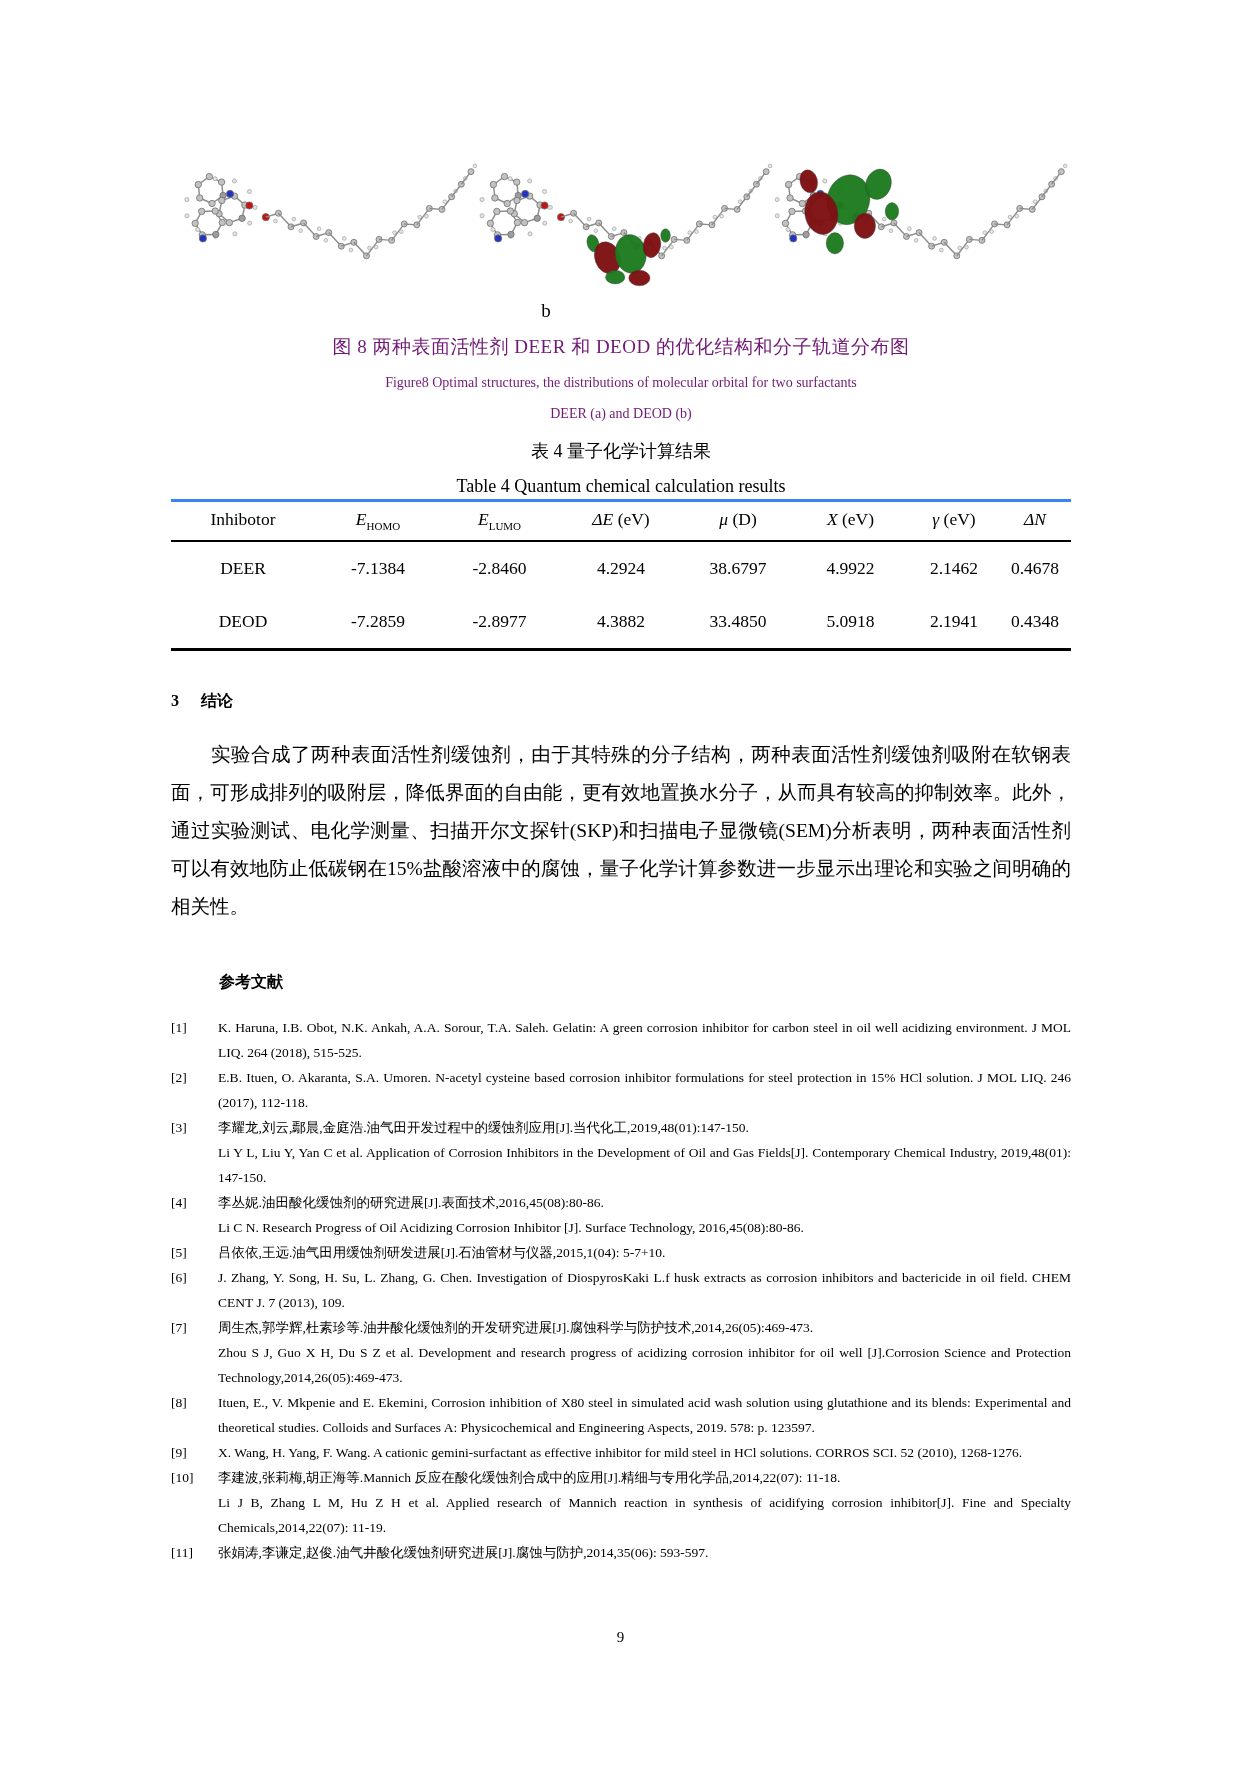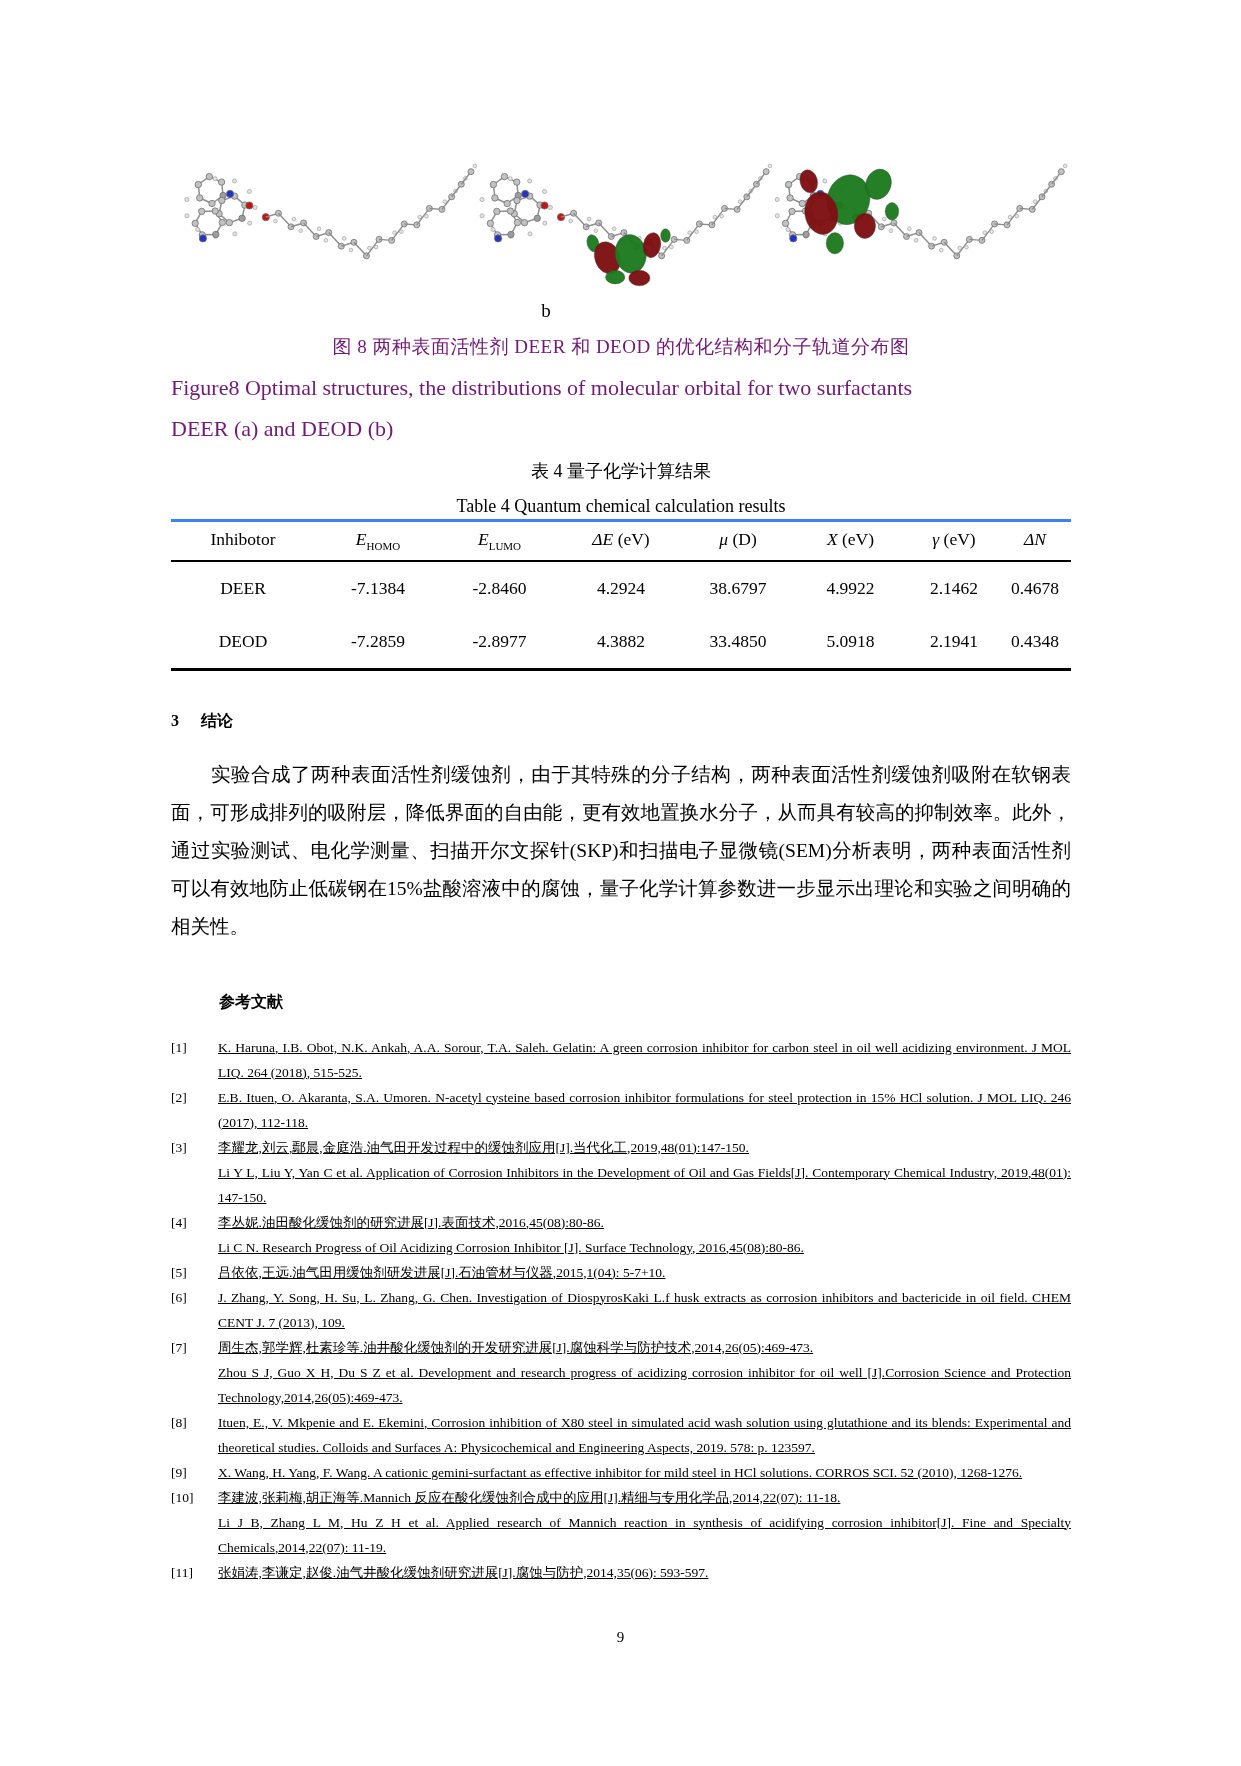--- a/index.html
+++ b/index.html
@@ -8,21 +8,21 @@
     width:1241px;height:1766px;
     box-sizing:border-box;
     padding:142px 170px 0 171px;
     background:#ffffff;color:#000;
     font-family:"Liberation Serif","DejaVu Serif",serif;
     overflow:hidden;
   }
   .fig-image{display:block;width:900px;height:158px;}
   .panel-label{text-align:center;font-size:19px;margin-top:0;transform:translateX(-75px);}
   .cap-zh{margin-top:12px;text-align:center;font-size:19px;letter-spacing:0.5px;}
-  .cap-en{margin-top:15px;font-size:22px;}
+  .cap-en{margin-top:15px;text-align:center;font-size:14px;}
   .red{color:#701a75;}
   .tcap-zh{margin-top:17px;text-align:center;font-size:18px;}
   .tcap-en{margin-top:13px;text-align:center;font-size:18px;}
   table.qtable{
     width:100%;margin-top:2px;border-collapse:collapse;
     border-top:3px solid #3b82f6;border-bottom:3px solid #000;
   }
   table.qtable thead th{
     border-bottom:2.5px solid #000;
     font-weight:normal;font-size:17.5px;padding:7px 0 8px;text-align:center;
@@ -37,21 +37,21 @@
   .sec-num{margin-right:22px;font-family:"Liberation Serif",serif;}
   .body-para{
     margin:24px 0 0 0;font-size:19.5px;line-height:38px;
     text-align:justify;text-indent:2.05em;
   }
   .refs-heading{margin-top:46px;margin-left:48px;}
   .refs{margin-top:22px;font-size:13.5px;line-height:25px;}
   .ref-item{display:flex;align-items:flex-start;}
   .ref-num{width:47px;flex:none;}
   .ref-body{flex:1;min-width:0;}
-  .ref-body p{margin:0;text-align:justify;text-decoration:underline;}
+  .ref-body p{margin:0;text-align:justify;}
   .page-number{
     position:absolute;left:0;right:0;bottom:120px;
     text-align:center;font-size:15px;
   }
 </style>
 </head>
 <body>
 
 <div class="page">
 

